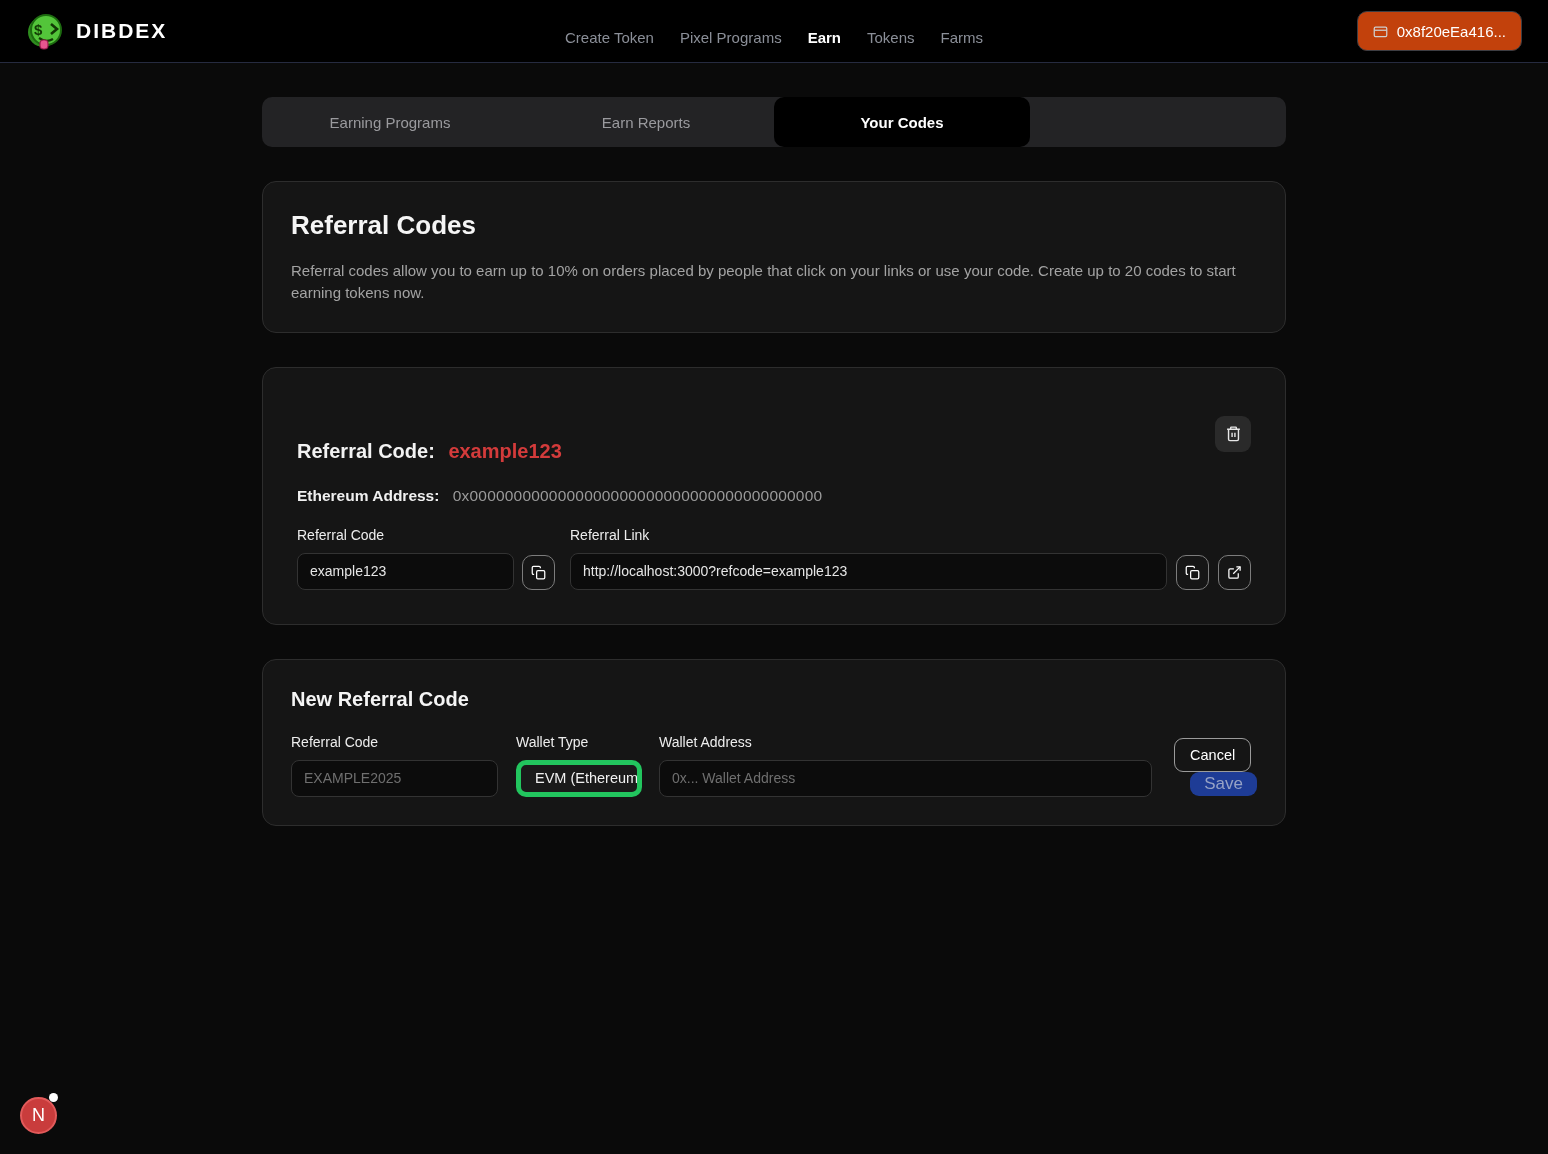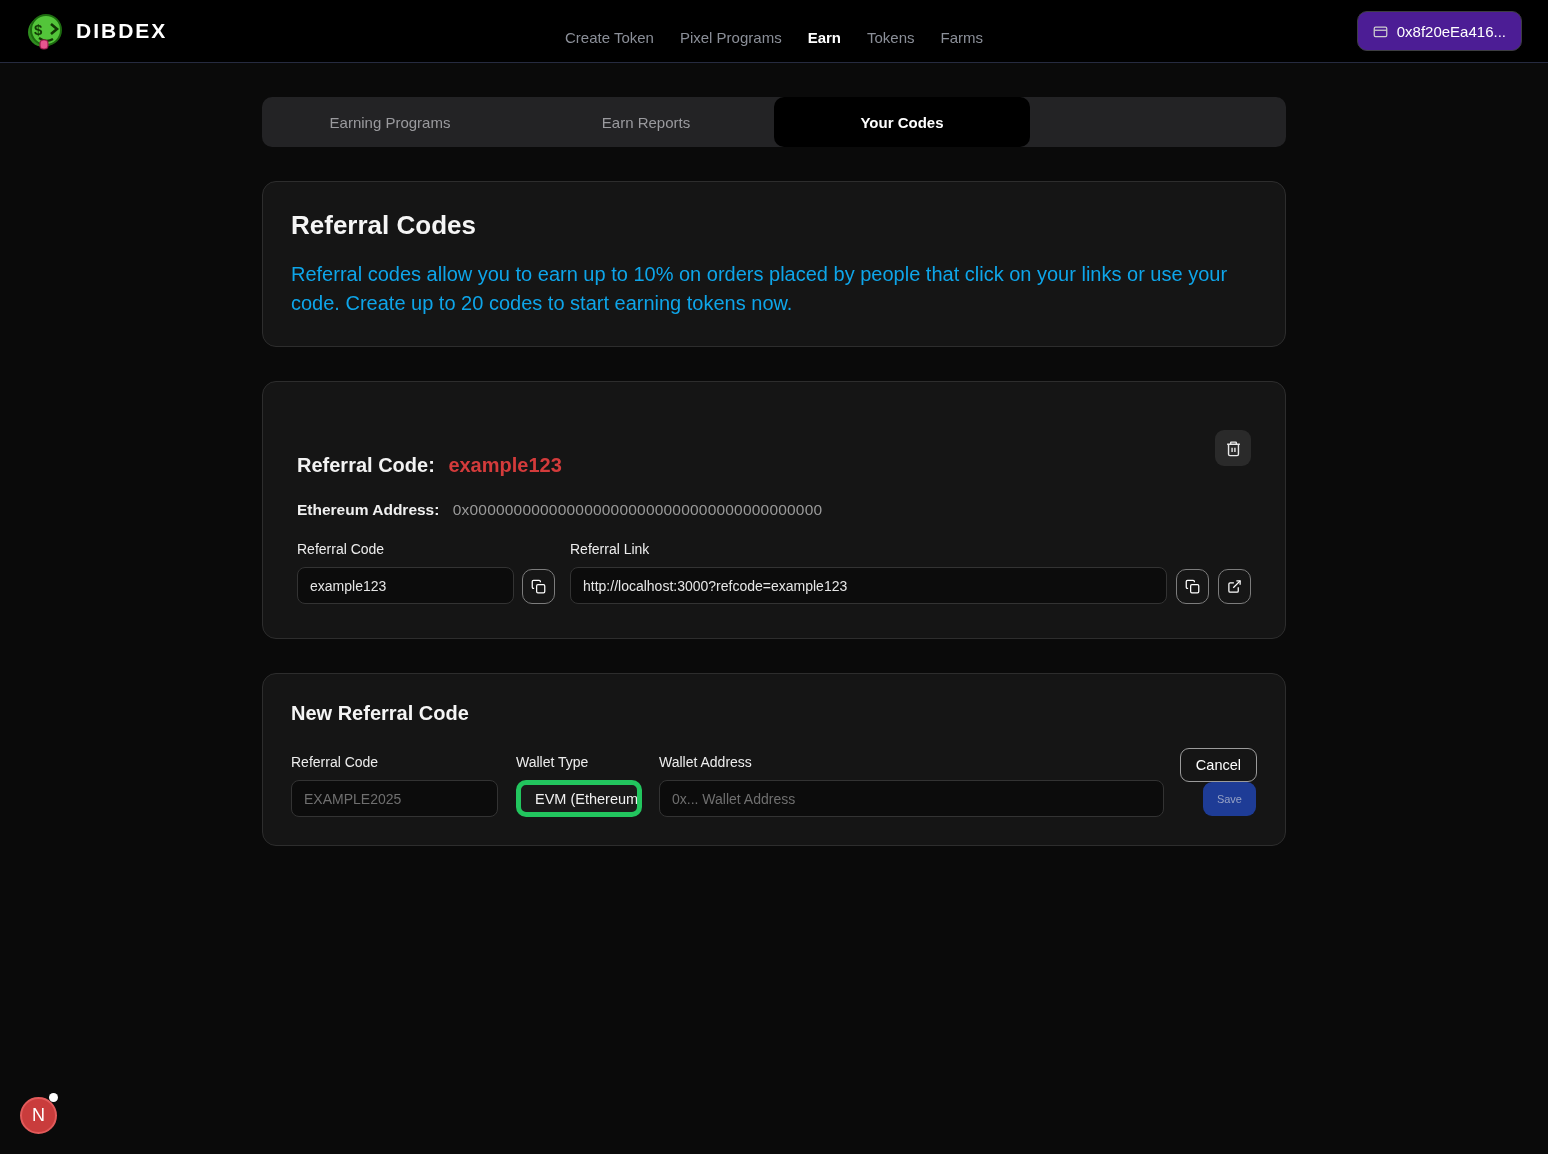--- a/index.html
+++ b/index.html
@@ -46,21 +46,21 @@
     color: #8b8f98;
     cursor: pointer;
     text-decoration: none;
   }
   .nav-item.active { color: #fff; font-weight: 700; }
   .wallet-btn {
     margin-left: auto;
     height: 40px;
     border: 1px solid #3d3d42;
     border-radius: 10px;
-    background: #4c1d95;
+    background: #c2410c;
     color: #fff;
     display: flex;
     align-items: center;
     gap: 9px;
     padding: 0 15px;
     font-size: 15px;
     cursor: pointer;
     font-family: "Liberation Sans", sans-serif;
   }
   .wallet-btn svg { width: 15px; height: 15px; stroke: #cfcfcf; }
@@ -101,23 +101,23 @@
     background: #151515;
     border: 1px solid #2d2d2d;
     border-radius: 14px;
     padding: 28px;
   }
   .card.referral-item { padding: 34px; }
 
   .card-title { font-size: 26px; font-weight: 700; color: #f5f5f5; }
   .card-desc {
     margin-top: 19px;
-    font-size: 20px;
+    font-size: 15px;
     line-height: 1.45;
-    color: #0ea5e9;
+    color: #a3a3a3;
     max-width: 950px;
   }
 
   
   .ref-head {
     display: flex;
     align-items: flex-start;
     justify-content: space-between;
   }
   .ref-title { font-size: 20px; font-weight: 700; color: #f2f2f2; margin-top: 38px; }
@@ -202,28 +202,28 @@
     padding: 0 15px;
     background: transparent;
     border: 1px solid #9b9b9b;
     border-radius: 9px;
     color: #fff;
     font-size: 14.5px;
     cursor: pointer;
     font-family: "Liberation Sans", sans-serif;
   }
   .btn-save {
-    height: 34px;
+    height: 24px;
     padding: 0 14px;
     margin-left: 22px;
     background: #1e3c96;
     border: none;
     border-radius: 9px;
     color: #96a2c5;
-    font-size: 11px;
+    font-size: 17px;
     cursor: pointer;
     font-family: "Liberation Sans", sans-serif;
   }
 
   
   .dev-badge {
     position: absolute;
     left: 20px;
     bottom: 20px;
     width: 37px; height: 37px;

